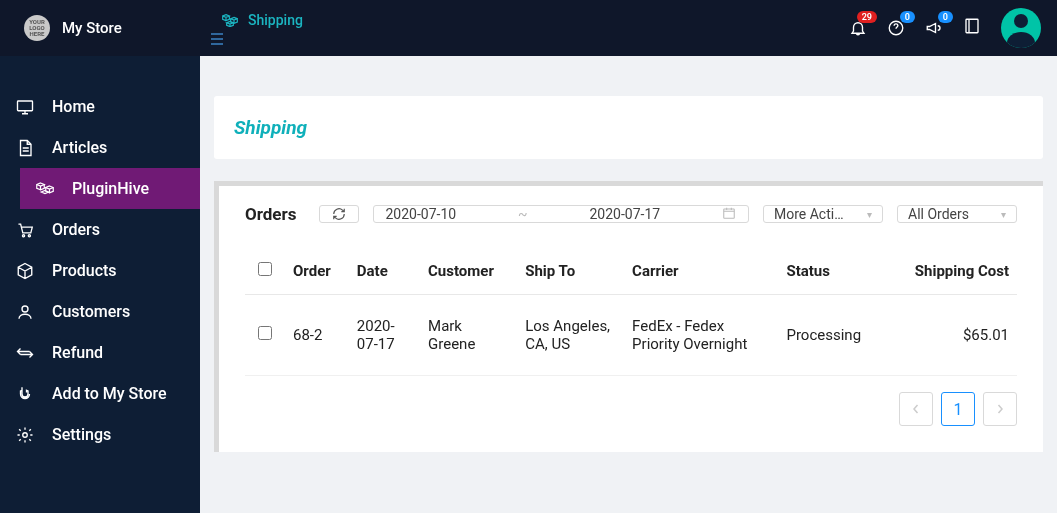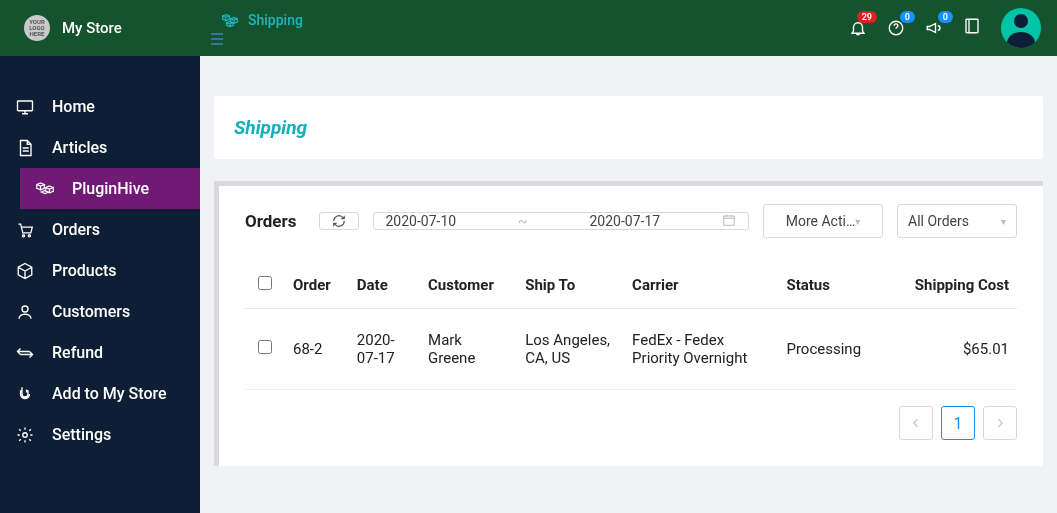--- a/index.html
+++ b/index.html
@@ -1,18 +1,18 @@
 <!DOCTYPE html>
 <html><head>
   <meta charset="utf-8">
   <style>
     * { margin: 0; padding: 0; box-sizing: border-box; }
     body { font-family: -apple-system, BlinkMacSystemFont, "Segoe UI", Roboto, sans-serif; background: #f0f2f5; width: 1057px; height: 513px; overflow: hidden; }
 
-    .header { background: #14532d; height: 56px; display: flex; align-items: center; padding: 0 16px 0 0; position: relative; z-index: 10; }
+    .header { background: #0f172a; height: 56px; display: flex; align-items: center; padding: 0 16px 0 0; position: relative; z-index: 10; }
     .logo-area { display: flex; align-items: center; width: 200px; padding-left: 24px; }
     .logo-circle { width: 26px; height: 26px; border-radius: 50%; background: #c9c9c9; display: flex; align-items: center; justify-content: center; font-size: 6px; color: #555; font-weight: 700; text-align: center; line-height: 1; }
     .store-name { color: #fff; font-size: 15px; margin-left: 12px; font-weight: 500; }
 
     .top-nav { display: flex; flex-direction: column; flex: 0 0 auto; margin-left: 0; }
     .top-link { display: flex; align-items: center; color: #1bb5c1; font-size: 14px; padding: 4px 0 2px 22px; font-weight: 500; }
     .top-link svg { margin-right: 10px; }
     .burger { color: #3b82c4; font-size: 16px; padding-left: 10px; cursor: pointer; }
 
     .header-right { margin-left: auto; display: flex; align-items: center; gap: 20px; }
@@ -39,23 +39,23 @@
 
     .card-orders { background: #fff; border-top: 5px solid #d9d9d9; border-left: 5px solid #d9d9d9; padding: 18px 26px 26px 26px; }
     .orders-top { display: flex; align-items: center; gap: 14px; flex-wrap: nowrap; }
     .orders-title { font-size: 17px; font-weight: 700; color: #222; margin-right: 8px; }
 
     .btn { border: 1px solid #d9d9d9; background: #fff; border-radius: 3px; height: 18px; display: flex; align-items: center; justify-content: center; cursor: pointer; font-size: 14px; color: #333; }
     .btn-refresh { width: 40px; }
     .date-range { flex: 1; min-width: 320px; justify-content: space-between; padding: 0 12px; color: #444; }
     .date-range .tilde { color: #bbb; }
     .date-range .cal { color: #bbb; }
-    .btn-actions { width: 120px; justify-content: center; padding: 16px 10px; color: #444; white-space: nowrap; overflow: hidden; }
+    .btn-actions { width: 120px; justify-content: space-between; padding: 0 10px; color: #444; white-space: nowrap; overflow: hidden; }
     .btn-actions span:first-child { overflow: hidden; text-overflow: ellipsis; }
-    .btn-filter { width: 120px; justify-content: space-between; padding: 16px 10px; color: #444; }
+    .btn-filter { width: 120px; justify-content: space-between; padding: 0 10px; color: #444; }
     .caret { color: #bbb; font-size: 10px; }
 
     .table-wrap { margin-top: 24px; }
     table { width: 100%; border-collapse: collapse; }
     thead th { text-align: left; font-weight: 700; font-size: 15px; color: #222; padding: 14px 8px; border-bottom: 1px solid #e8e8e8; margin-left: 20px; }
     tbody td { padding: 22px 8px; font-size: 15px; color: #222; vertical-align: middle; border-bottom: 1px solid #f0f0f0; }
     .chk { width: 40px; text-align: center; }
     input[type=checkbox] { width: 14px; height: 14px; cursor: pointer; }
 
     .pager { display: flex; justify-content: flex-end; margin-top: 16px; gap: 8px; }

